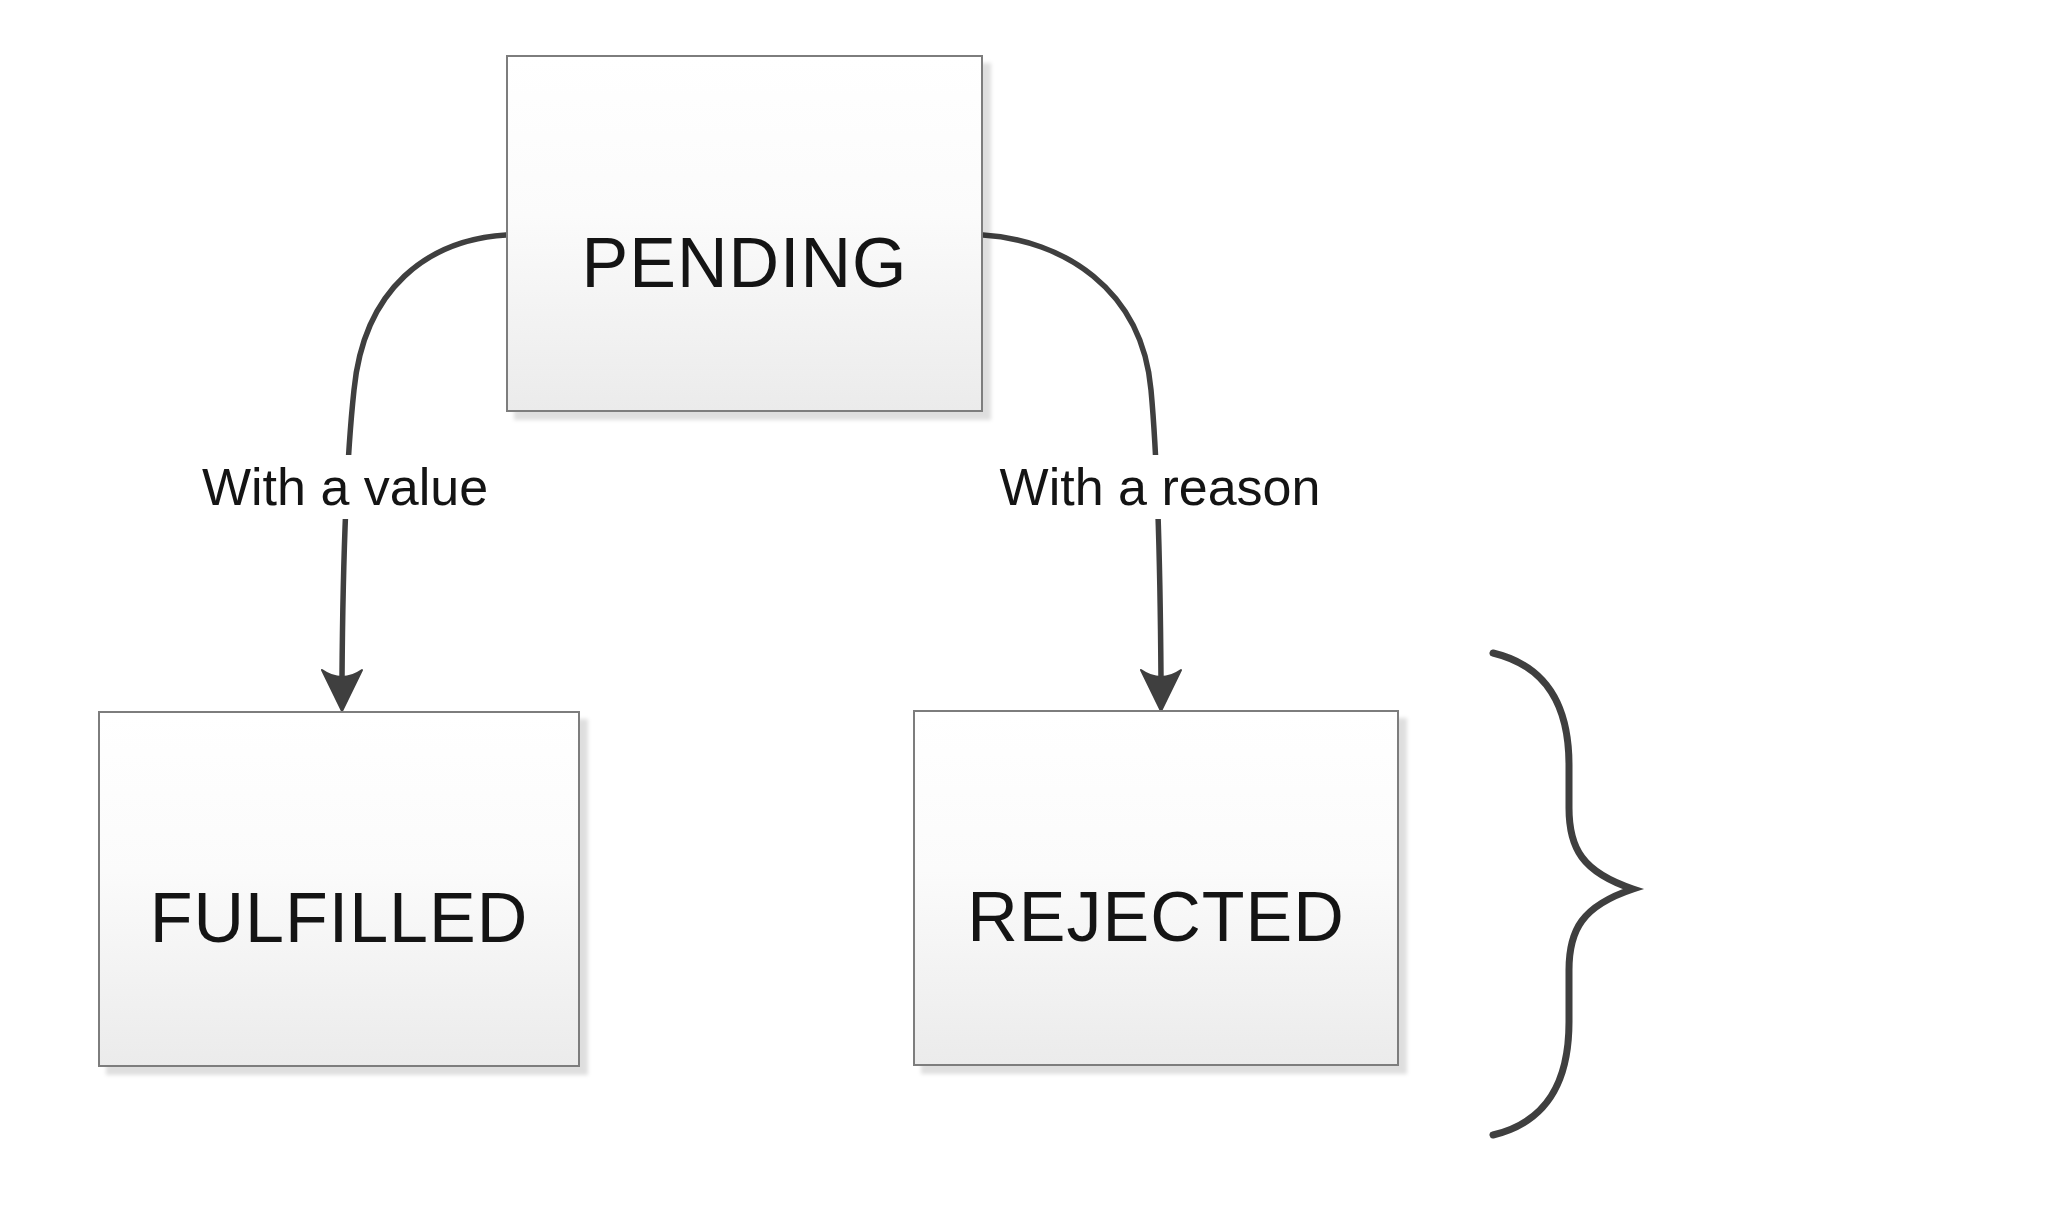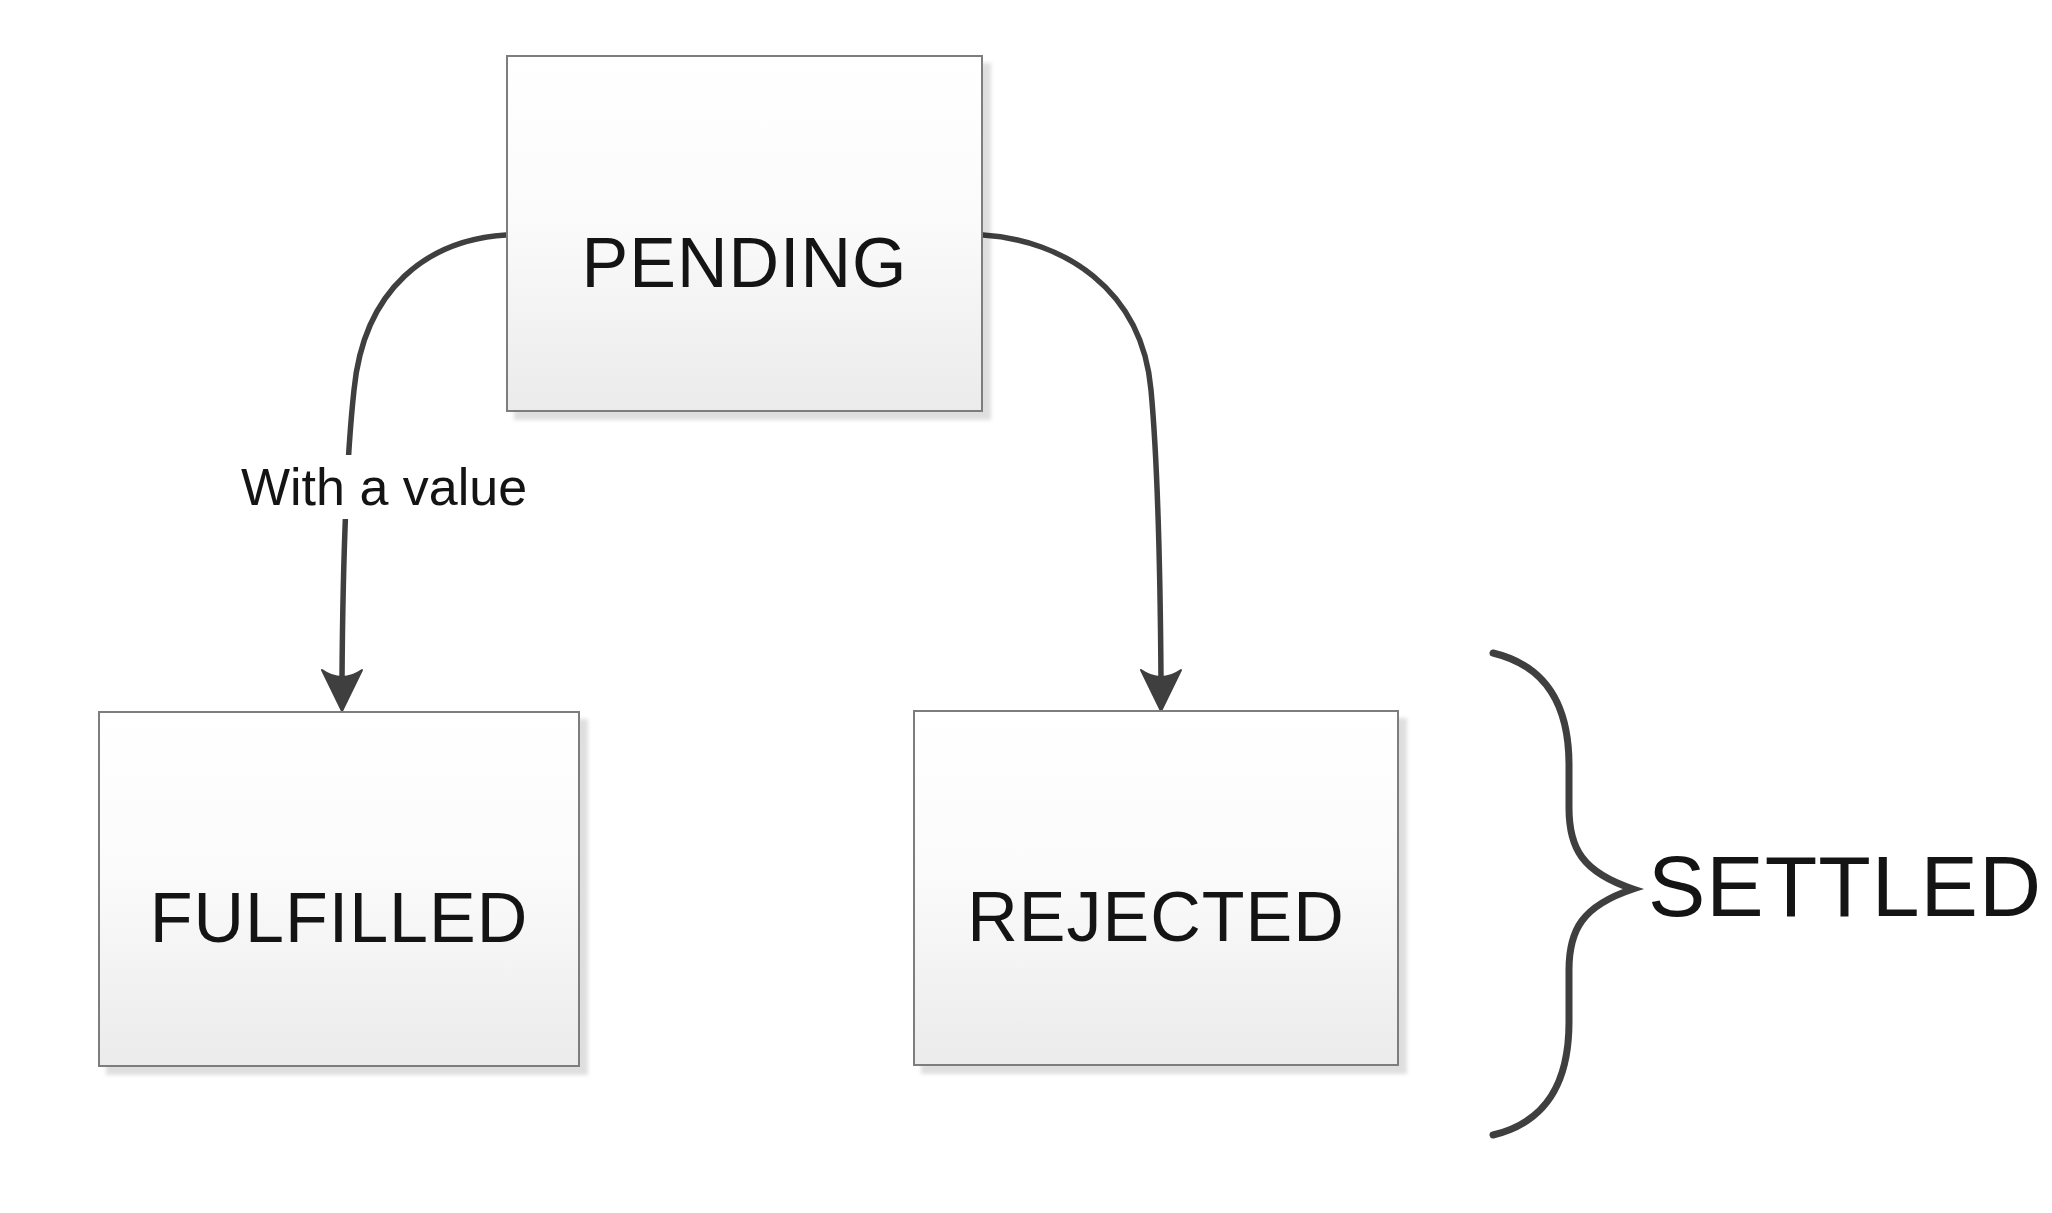--- a/index.html
+++ b/index.html
@@ -43,21 +43,20 @@
   .box-fulfilled { left: 98px;  top: 711px; width: 482px; height: 356px; }
   .box-rejected  { left: 913px; top: 710px; width: 486px; height: 356px; }
   .edge-label {
     position: absolute;
     transform: translate(-50%, -50%);
     background: #ffffff;
     padding: 2px 6px;
     font-size: 52px;
     color: #141414;
     white-space: nowrap;
-    margin-left: 39px;
   }
   .edge-label-left  { left: 345px;  top: 487px; }
   .edge-label-right { left: 1160px; top: 487px; }
   .group-label {
     position: absolute;
     left: 1648px;
     top: 888px;
     transform: translateY(-52%);
     font-size: 86px;
     letter-spacing: 1px;
@@ -94,16 +93,16 @@
   <div class="state-box box-pending">
     <span class="state-label">PENDING</span>
   </div>
 
   <div class="state-box box-rejected">
     <span class="state-label">REJECTED</span>
   </div>
 
   <div class="edge-label edge-label-left">With a value</div>
 
+  <div class="edge-label edge-label-right">With a reason</div>
 
-  <div class="group-label">SETTLED</div>
 
 </div>
 
 </body></html>

